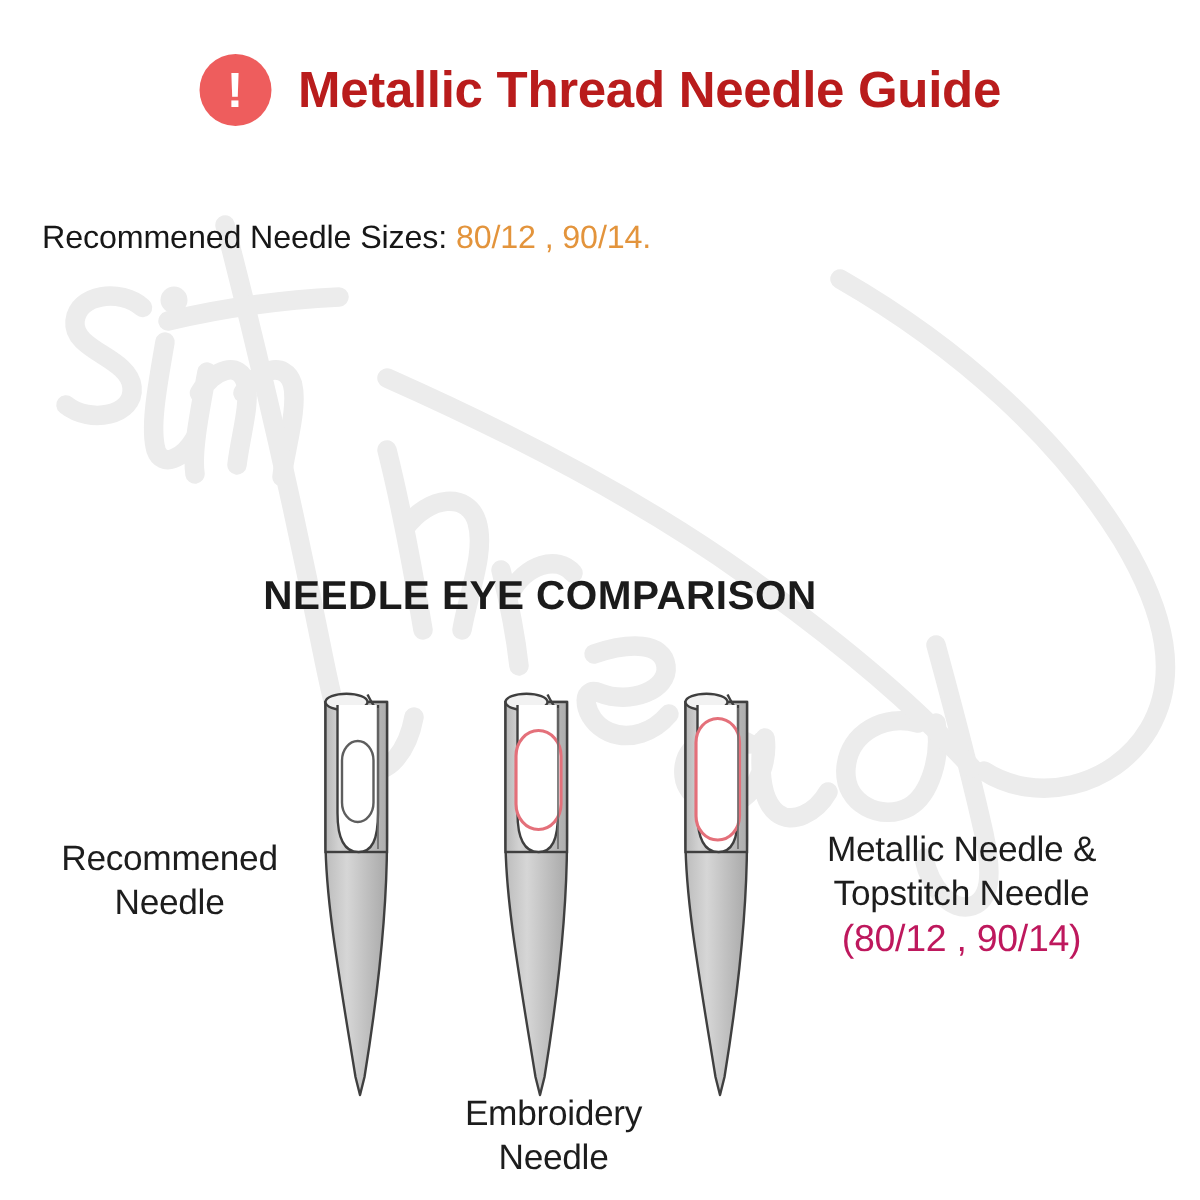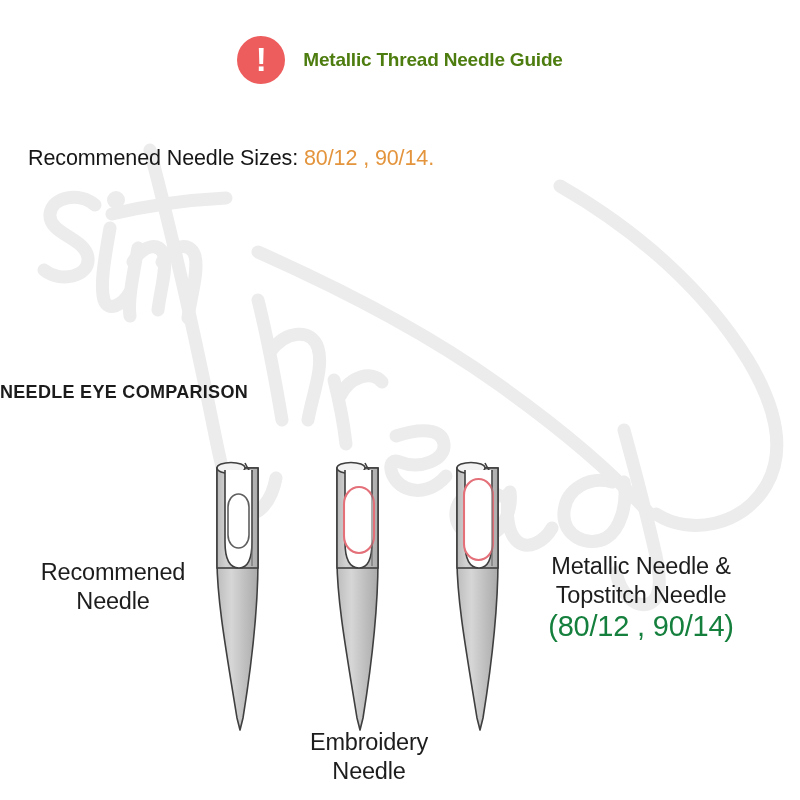--- a/index.html
+++ b/index.html
@@ -49,24 +49,24 @@
   #alert-icon .bang {
     color: #ffffff;
     font-size: 33px;
     font-weight: bold;
     line-height: 1;
     font-family: "Liberation Sans", sans-serif;
     position: relative;
     top: -1px;
   }
   #guide-title {
-    font-size: 19px;
+    font-size: 34px;
     font-weight: bold;
     letter-spacing: -0.2px;
-    color: #4d7c0f;
+    color: #b91c1c;
     white-space: nowrap;
   }
 
   
   #copy {
     position: absolute;
     left: 28px;
     top: 143px;
     width: 752px;
     z-index: 3;
@@ -88,21 +88,22 @@
     left: 0; top: 0;
     width: 800px; height: 800px;
     z-index: 2;
     pointer-events: none;
   }
   #section-heading {
     position: absolute;
     left: 0;
     top: 382px;
     width: 720px;
-    font-size: 18px;
+    text-align: center;
+    font-size: 27px;
     font-weight: bold;
     letter-spacing: 0.3px;
     color: #1b1b1b;
     z-index: 3;
   }
 
   .needle-label {
     position: absolute;
     z-index: 3;
     font-size: 23.5px;
@@ -123,22 +124,22 @@
     text-align: center;
   }
   #label-metallic {
     left: 506px;
     top: 552px;
     width: 270px;
     text-align: center;
   }
   #label-metallic .sizes {
     display: block;
-    color: #15803d;
-    font-size: 29px;
+    color: #be185d;
+    font-size: 25px;
     margin-top: 3px;
   }
 </style>
 </head>
 <body>
 
 <svg id="watermark-layer" viewBox="0 0 800 800" xmlns="http://www.w3.org/2000/svg">
   <g fill="none" stroke="#ececec" stroke-width="13" stroke-linecap="round" stroke-linejoin="round">
 
     <path d="M95 205 C 80 192, 52 196, 50 214 C 48 234, 86 238, 88 258 C 90 277, 60 283, 44 270"></path>

